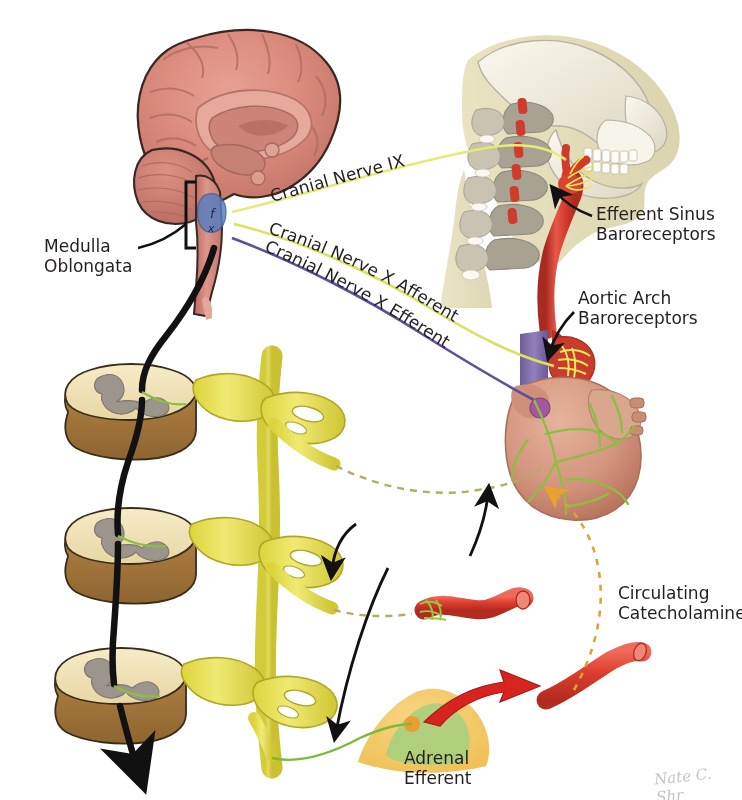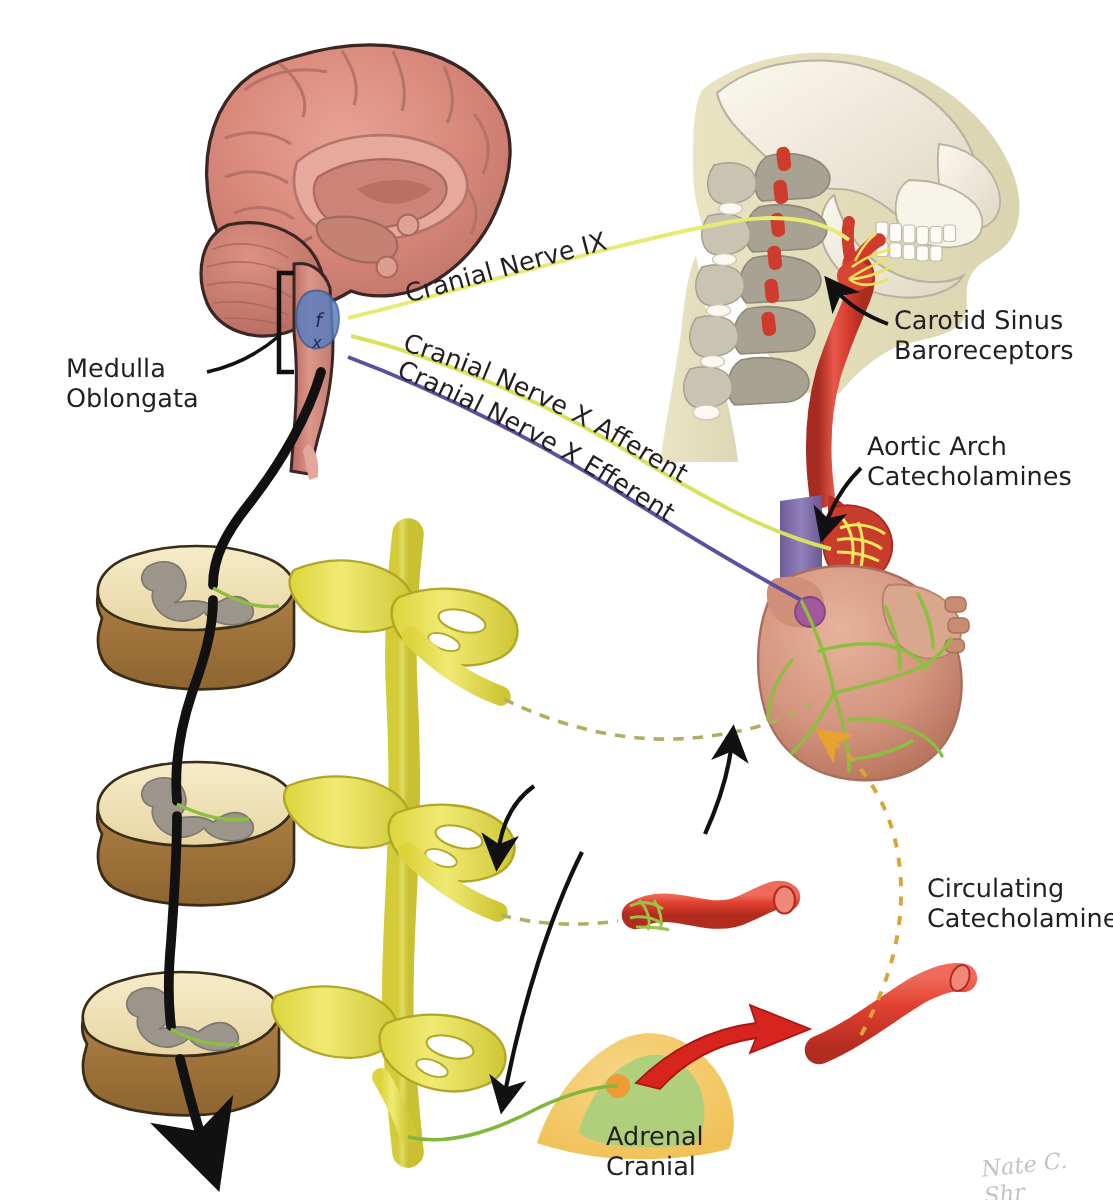--- a/index.html
+++ b/index.html
@@ -422,28 +422,28 @@
     <textPath href="#pXA" startOffset="10%">Cranial Nerve X Afferent</textPath>
   </text>
   <text class="curvetext">
     <textPath href="#pXE" startOffset="10%">Cranial Nerve X Efferent</textPath>
   </text>
 </svg>
 
 <div class="lbl" style="left:44px;top:236px;">Medulla
 Oblongata</div>
 
-<div class="lbl" style="left:596px;top:204px;">Carotid Sinus
+<div class="lbl" style="left:596px;top:204px;">Efferent Sinus
 Baroreceptors</div>
 
 <div class="lbl" style="left:578px;top:288px;">Aortic Arch
-Catecholamines</div>
+Baroreceptors</div>
 
 
 <div class="lbl" style="left:618px;top:583px;">Circulating
 Catecholamines</div>
 
 <div class="lbl" style="left:404px;top:748px;">Adrenal
-Cranial</div>
+Efferent</div>
 
 <div class="sig" style="left:655px;top:766px;">Nate C. Shr</div>
 
 </div>
 
 </body></html>

